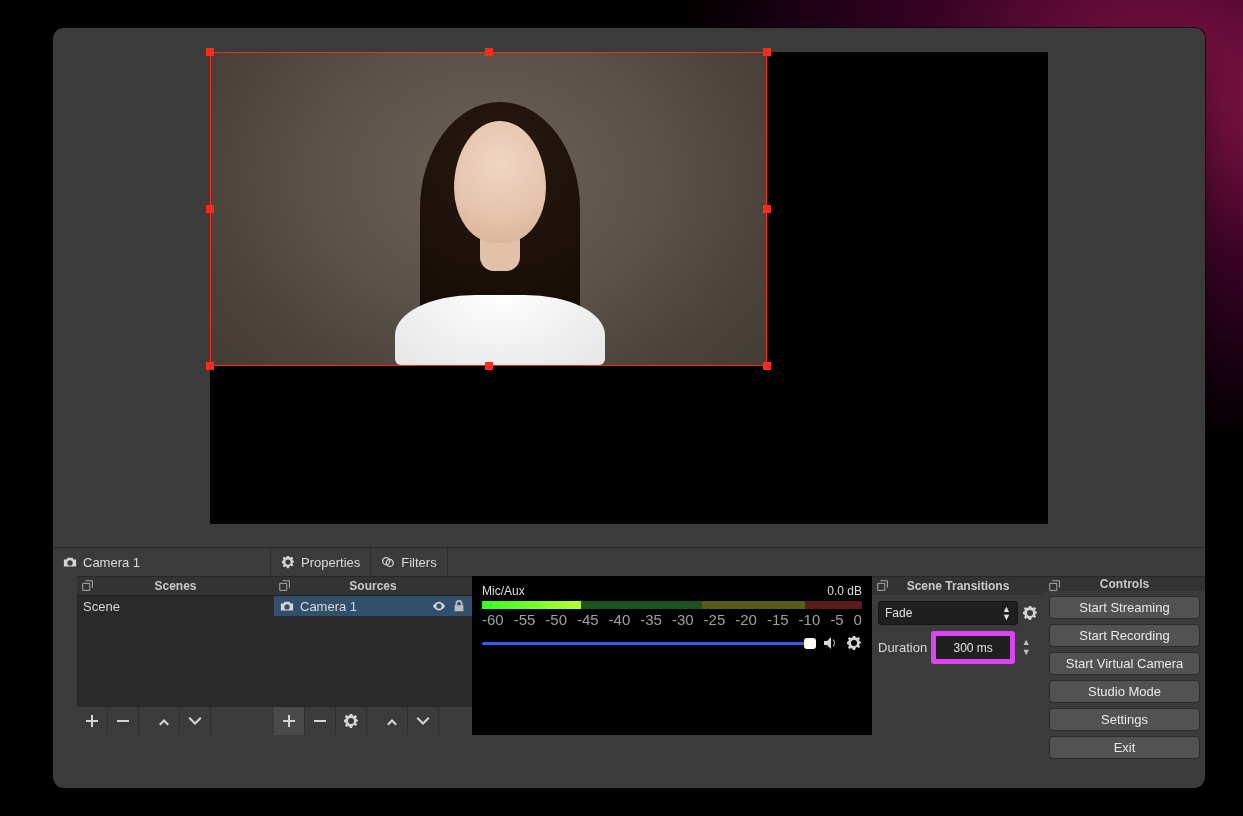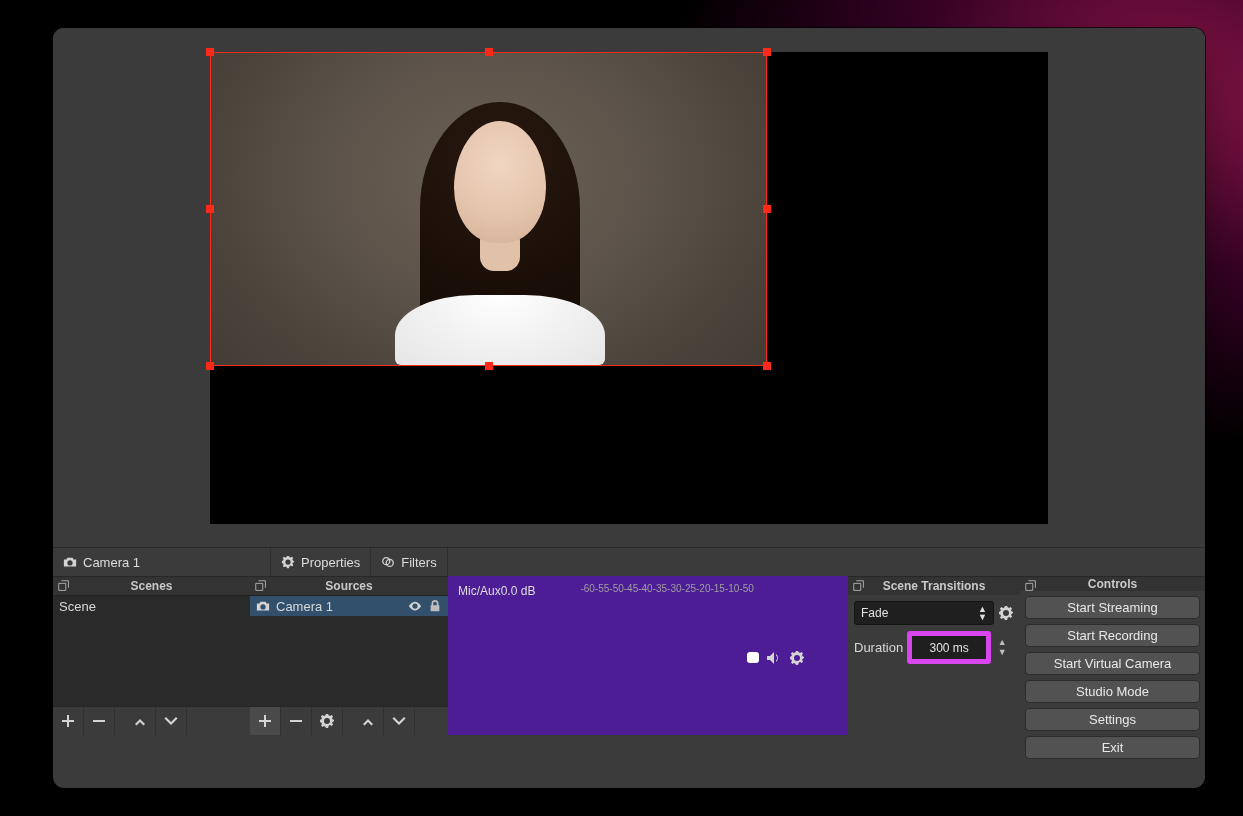--- a/index.html
+++ b/index.html
@@ -43,35 +43,35 @@
   .infocell{display:flex;align-items:center;gap:6px;padding:0 10px;border-right:1px solid #2e2e2e;color:#dcdcdc;}
   .infocell.btn{cursor:default;}
 
   .panels{display:flex;height:159px;background:#3b3b3b;}
   .panel{display:flex;flex-direction:column;background:#3b3b3b;}
   .ph{height:18px;background:#333;display:flex;align-items:center;justify-content:center;position:relative;font-size:12px;font-weight:700;color:#c9c9c9;border-top:1px solid #272727;}
   .ph .pop{position:absolute;left:4px;top:2px;opacity:.85;}
   .plist{flex:1;background:#2a2a2a;border-top:1px solid #232323;}
   .row{display:flex;align-items:center;height:20px;padding:0 6px;background:#2a2a2a;gap:6px;}
   .row.sel-row{background:#32506c;}
-  .p-scenes{width:197px;}
+  .p-scenes{width:197px;margin-left:24px;}
   .p-sources{width:198px;}
   .p-mixer{width:400px;}
   .p-trans{width:172px;}
   .p-controls{flex:1;}
 
   .toolbar{height:28px;display:flex;align-items:center;gap:0;background:#3b3b3b;border-top:1px solid #272727;}
   .tbtn{width:30px;height:28px;display:flex;align-items:center;justify-content:center;border-right:1px solid #303030;color:#cfcfcf;}
   .tbtn.hi{background:#4a4a4a;}
 
-  .mixer-body{flex:1;padding:8px 10px;background:#4c1d95;display:flex;gap:3px;}
+  .mixer-body{flex:1;padding:8px 10px;background:#000000;display:flex;flex-direction:column;gap:3px;}
   .mix-head{display:flex;justify-content:space-between;font-size:12px;color:#dedede;}
   .meter{height:8px;background:linear-gradient(90deg,#1c521c 0%, #1c521c 58%, #5a5a1a 58%, #5a5a1a 85%, #5a1c1c 85%);border-radius:1px;position:relative;}
   .meter::before{content:"";position:absolute;left:0;top:0;bottom:0;width:26%;background:linear-gradient(90deg,#37ff29,#b4ff2f);}
-  .ticks{display:flex;justify-content:space-between;font-size:10px;color:#9f9f9f;margin-top:-1px;margin-left:39px;}
+  .ticks{display:flex;justify-content:space-between;font-size:15px;color:#9f9f9f;margin-top:-1px;}
   .slider-row{display:flex;align-items:center;gap:8px;margin-top:4px;}
   .slider{flex:1;height:3px;background:#3658ff;border-radius:2px;position:relative;}
   .thumb{position:absolute;right:-2px;top:-4px;width:12px;height:11px;background:#fff;border-radius:3px;}
 
   .trans-body{padding:6px;background:#3b3b3b;flex:1;display:flex;flex-direction:column;gap:6px;}
   .select{height:22px;background:#1f1f1f;border:1px solid #141414;border-radius:3px;display:flex;align-items:center;padding:0 6px;justify-content:space-between;color:#e2e2e2;font-size:12px;}
   .spin{display:flex;gap:4px;align-items:center;}
   .spin input{width:70px;height:21px;background:#1f1f1f;border:5px solid #d946ef;border-radius:3px;color:#e2e2e2;font-size:12px;text-align:center;}
   .spin-b{width:14px;display:flex;flex-direction:column;}
   .spin-b span{height:10px;line-height:8px;font-size:9px;color:#bfbfbf;text-align:center;}

